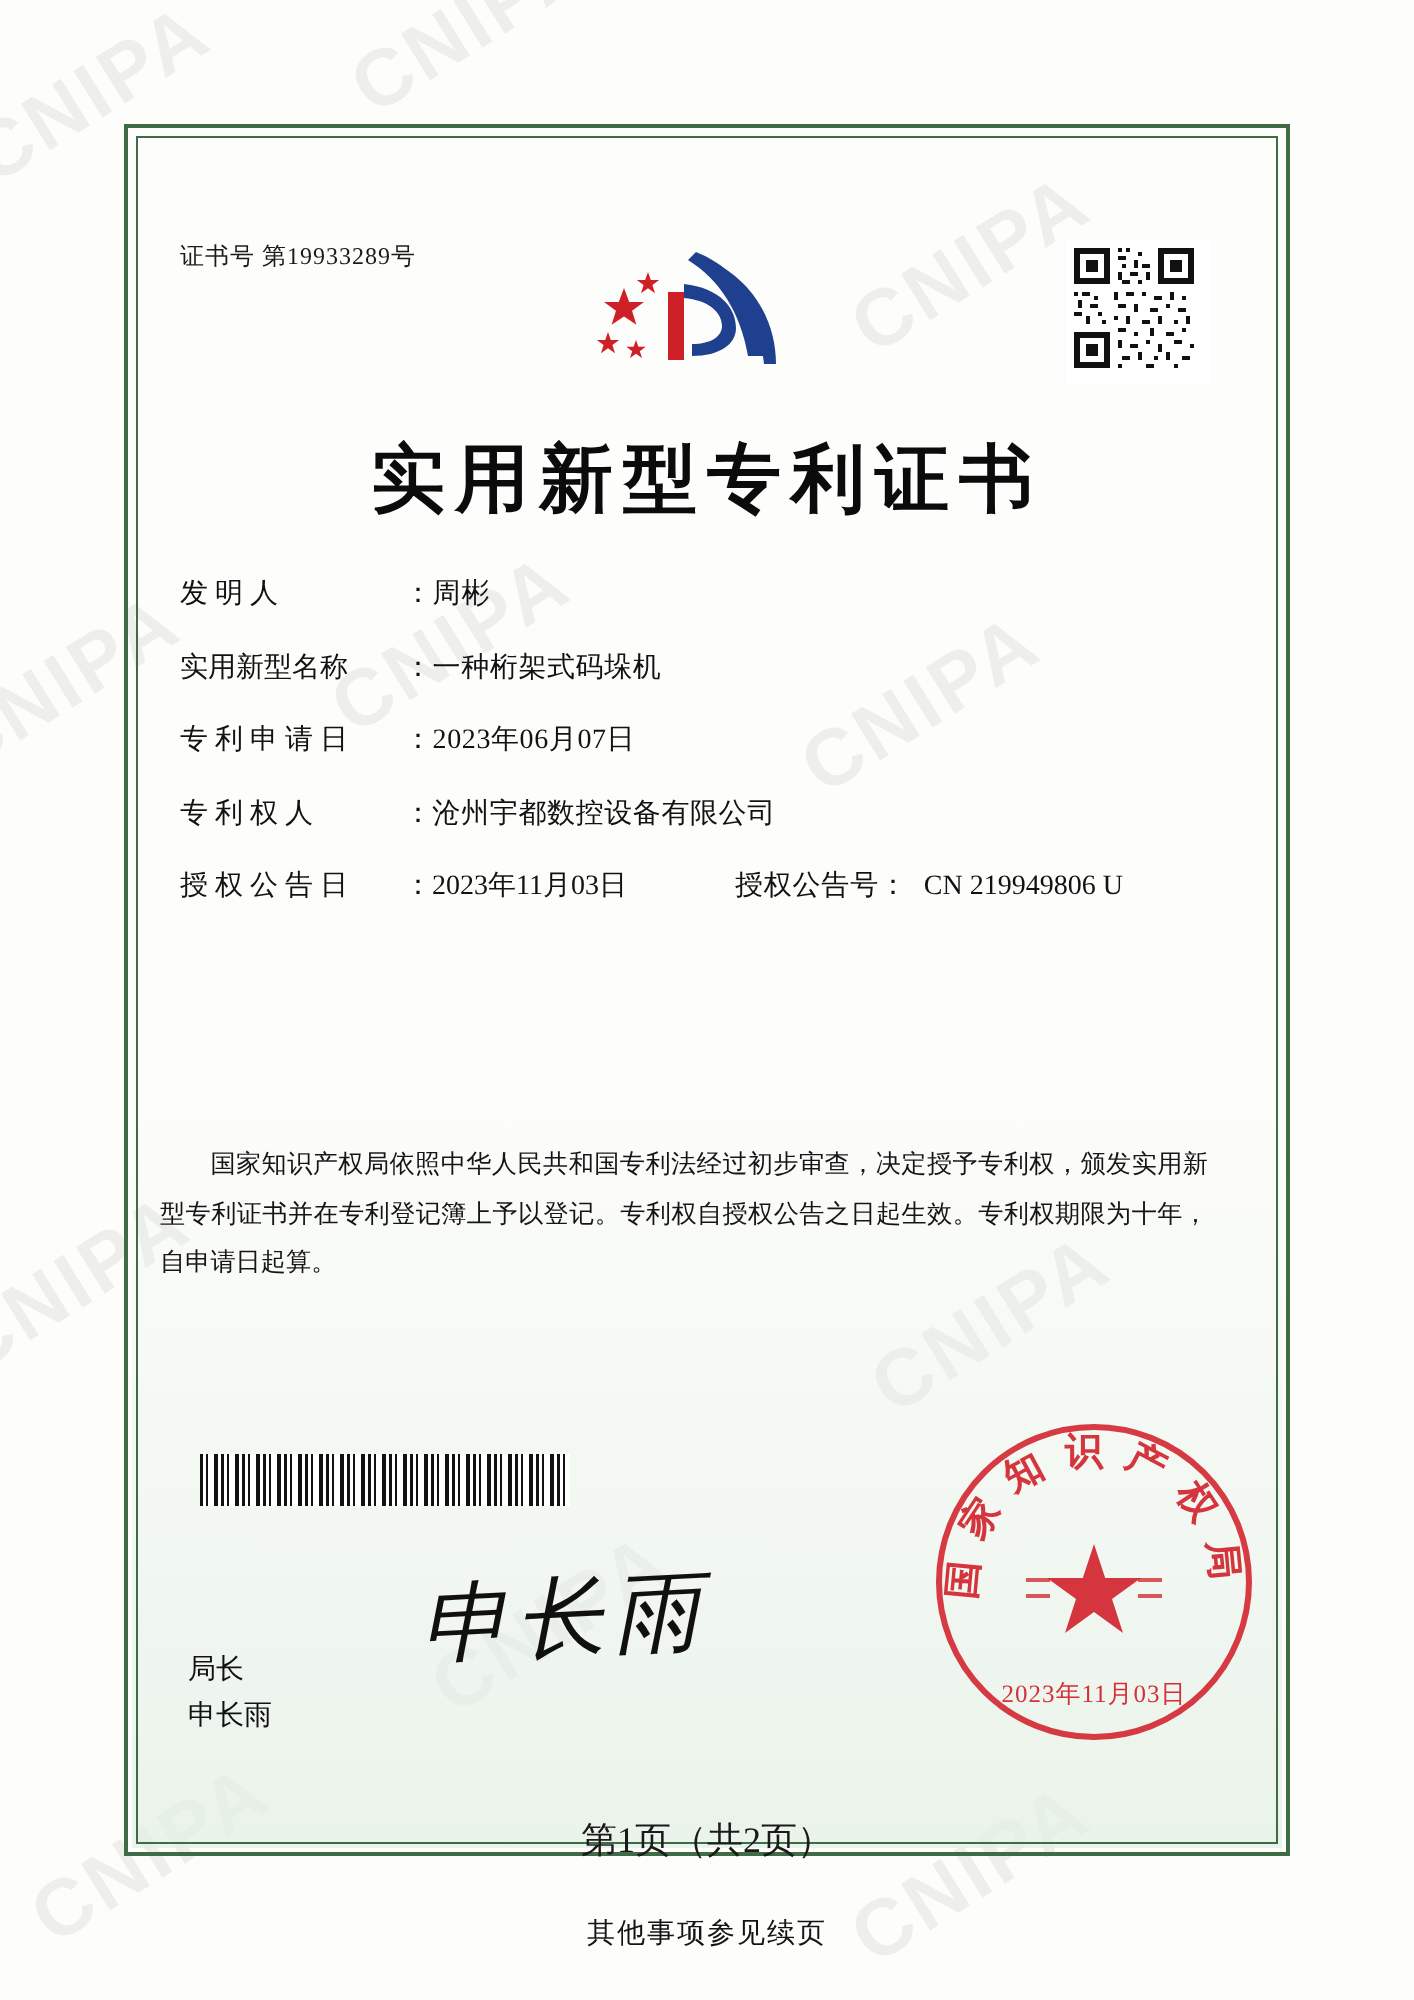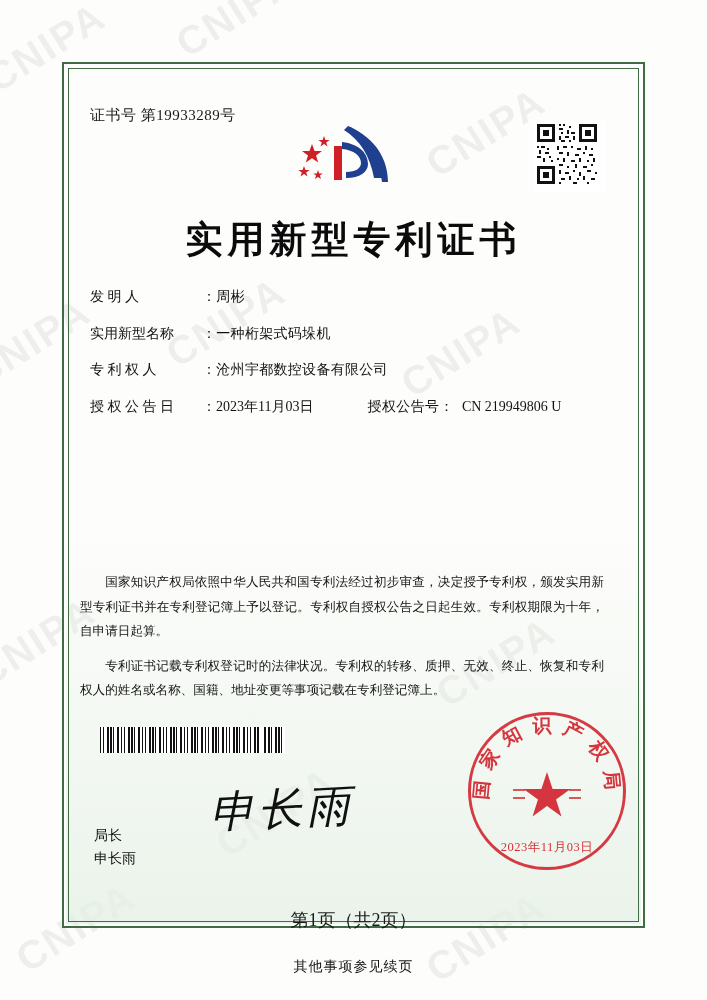--- a/index.html
+++ b/index.html
@@ -67,22 +67,22 @@
     top: 66px;
     width: 575px;
     height: 858px;
     background: linear-gradient(to bottom, rgba(240,246,240,0) 55%, rgba(228,240,229,0.75) 100%);
     pointer-events: none;
   }
 
   .cert-number {
     position: absolute;
     left: 90px;
-    top: 106px;
-    font-size: 15px;
+    top: 120px;
+    font-size: 12px;
     color: #1a1a1a;
     letter-spacing: 0.5px;
   }
 
   
   .logo {
     position: absolute;
     left: 290px;
     top: 118px;
     width: 110px;
@@ -364,34 +364,37 @@
   <div class="fields">
     <div class="field-row">
       <div class="field-label">发  明  人</div>
       <div class="field-value">：周彬</div>
     </div>
     <div class="field-row">
       <div class="field-label">实用新型名称</div>
       <div class="field-value">：一种桁架式码垛机</div>
     </div>
     <div class="field-row">
+      <div class="field-label">专 利 申 请 日</div>
+      <div class="field-value">：2023年06月07日</div>
+    </div>
+    <div class="field-row">
       <div class="field-label">专  利  权  人</div>
       <div class="field-value">：沧州宇都数控设备有限公司</div>
     </div>
     <div class="field-row">
       <div class="field-label">授 权 公 告 日</div>
       <div>：2023年11月03日</div>
       <div class="inline-label">授权公告号：</div>
       <div class="inline-value">CN 219949806 U</div>
     </div>
   </div>
 
   <div class="paragraphs">
     <p>国家知识产权局依照中华人民共和国专利法经过初步审查，决定授予专利权，颁发实用新型专利证书并在专利登记簿上予以登记。专利权自授权公告之日起生效。专利权期限为十年，自申请日起算。</p>
-    <p>专利证书记载专利权登记时的法律状况。专利权的转移、质押、无效、终止、恢复和专利权人的姓名或名称、国籍、地址变更等事项记载在专利登记簿上。</p>
   </div>
 
   <div class="barcode"></div>
 
   <div class="sig-label">
     <div>局长</div>
     <div>申长雨</div>
   </div>
   <div class="sig-script">申长雨</div>
 

